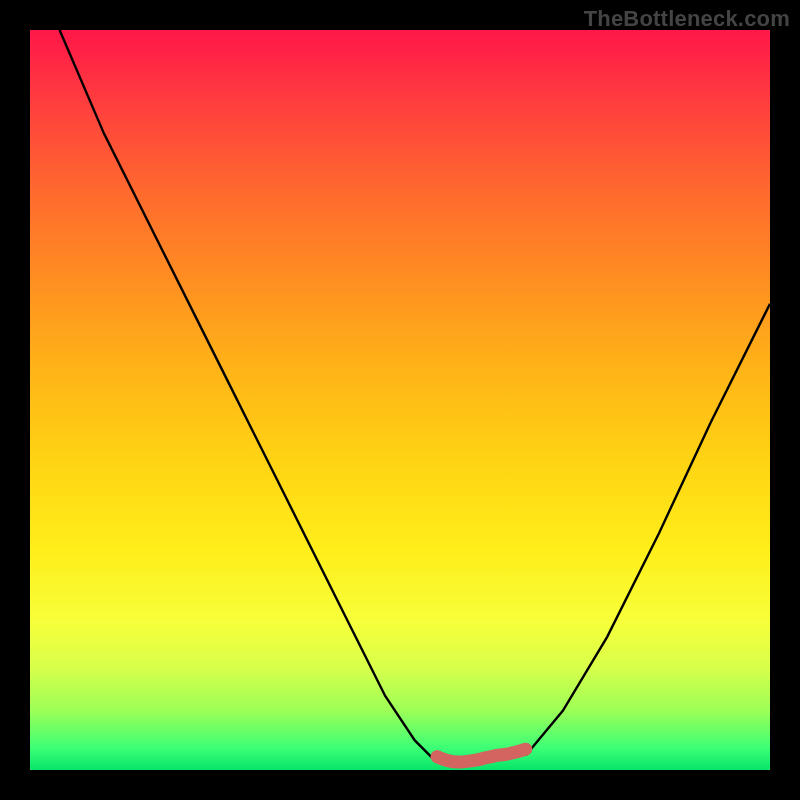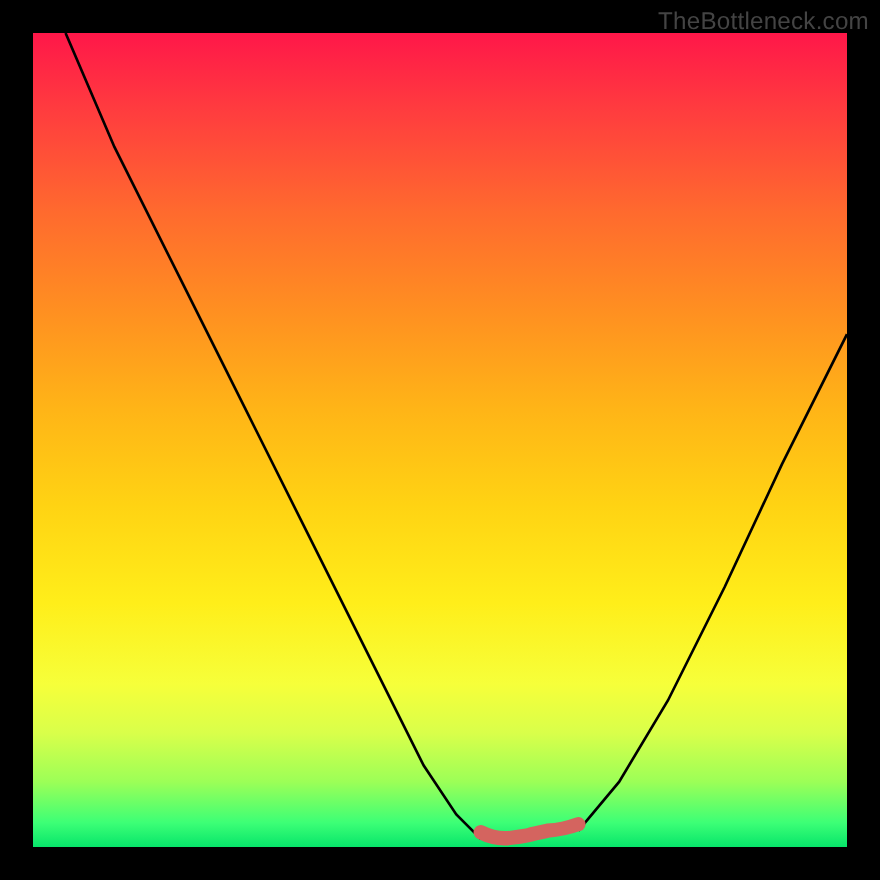--- a/index.html
+++ b/index.html
@@ -16,21 +16,21 @@
     width: 800px;
     height: 800px;
     background: #000;
   }
   .watermark {
     position: absolute;
     top: 6px;
     right: 10px;
     color: #444;
     font-size: 22px;
-    font-weight: 400;
+    font-weight: 700;
     letter-spacing: 0.2px;
     z-index: 10;
   }
   .plot-area {
     position: absolute;
     left: 30px;
     top: 30px;
     width: 740px;
     height: 740px;
     overflow: hidden;

